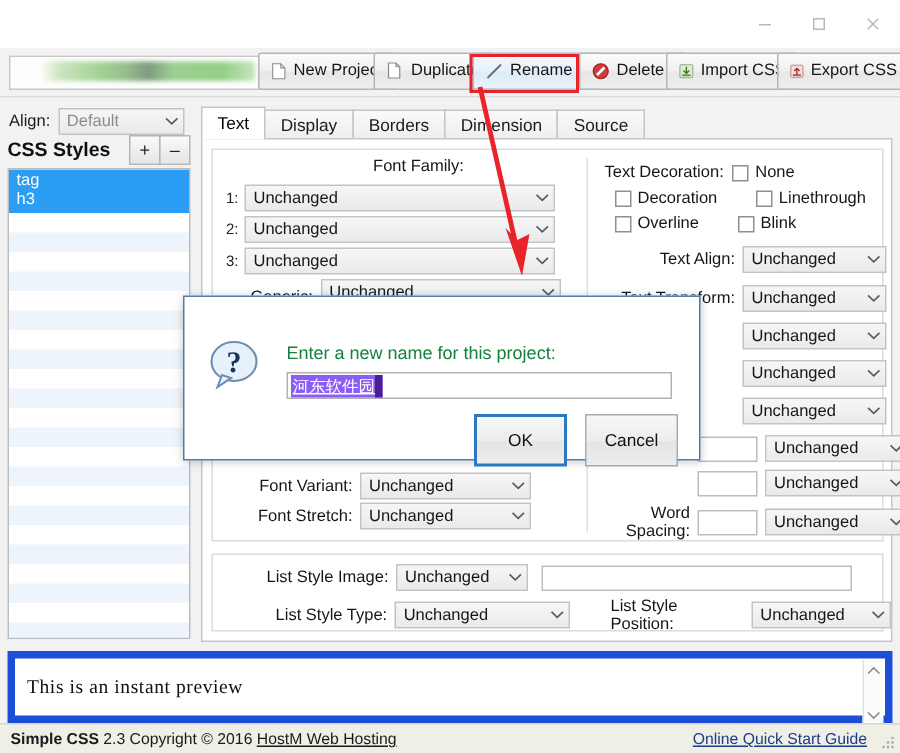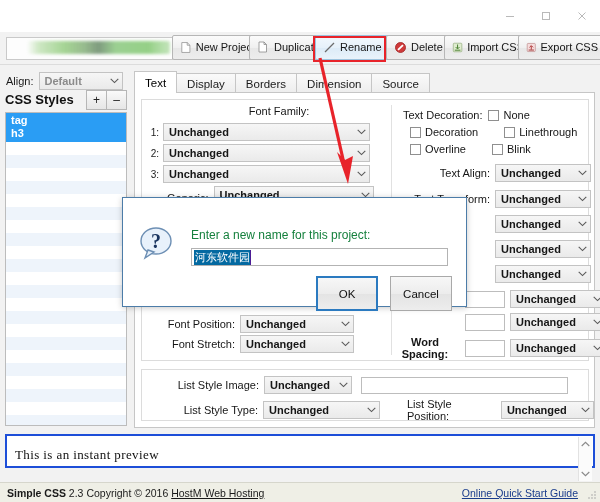--- a/index.html
+++ b/index.html
@@ -113,21 +113,21 @@
     height: 18px;
     background: linear-gradient(180deg,#f6f6f6 0%, #eaeaea 100%);
     border: 1px solid #c3c3c3;
     display: flex; align-items: center;
     padding: 0 2px 0 5px;
     font-size: 11px;
     color: #8b8b8b;
     box-sizing: border-box;
     justify-content: space-between;
   }
-  .combo .cv { overflow:hidden; white-space:nowrap;font-weight:bold; }
+  .combo .cv { overflow:hidden; white-space:nowrap; }
   .chev {
     width: 11px; height: 11px; flex: 0 0 11px;
     display:flex; align-items:center; justify-content:center;
     color: #5a5a5a;
   }
 
   
   .left-panel {
     position: absolute; left: 5px; top: 92px;
     width: 122px; height: 336px;
@@ -144,21 +144,20 @@
     display:flex; align-items:center; justify-content:center;
     font-size: 12px; color:#222; line-height: 1;
   }
   .pmbtn + .pmbtn { margin-left: -1px; }
   .style-list {
     position: absolute; left: 0; top: 20px;
     width: 120px; height: 312px;
     background: #ffffff;
     border: 1px solid #bcbcbc;
     overflow: hidden;
-    font-weight: bold;
   }
   .sl-sel {
     background: #2a9df4;
     color: #ffffff;
     padding: 1px 0 2px 5px;
     font-size: 11px;
     line-height: 13px;
   }
   .stripe { height: 13px; }
   .stripe.alt { background: #eef4fb; }
@@ -217,23 +216,23 @@
     background: #fff;
     box-sizing: border-box;
     display: inline-block;
     flex: 0 0 11px;
   }
   .ckrow { display: flex; align-items: center; gap: 4px; }
 
   
   .preview {
     position: absolute; left: 5px; top: 434px;
-    width: 590px; height: 34px;
-    background: #ffffff;
-    border: 2px solid #1d4ed8;
+    width: 590px; height: 48px;
+    background: #ffffff;
+    border: 5px solid #1d4ed8;
     box-sizing: border-box;
   }
   .preview-text {
     position: absolute; left: 8px; top: 11px;
     font-family: "Liberation Serif", serif;
     font-size: 13px;
     color: #111;
     letter-spacing: 0.4px;
   }
   .pv-scroll {
@@ -290,26 +289,27 @@
   .dlg-input {
     position: absolute; left: 68px; top: 50px;
     width: 257px; height: 18px;
     background: #ffffff;
     border: 1px solid #b3b3b3;
     box-sizing: border-box;
     display: flex; align-items: center;
     padding-left: 2px;
   }
   .dlg-input .selected {
-    background: #0369a1;
+    background: #8b5cf6;
     color: #ffffff;
     font-size: 11px;
     padding: 0 0 0 1px;
     white-space: nowrap;
-    border-right: 1px solid #4c1d95;
+    border-right: 5px solid #4c1d95;
+    text-decoration: underline;
   }
   .dlg-btns {
     position: absolute; right: 14px; top: 78px;
     display: flex; gap: 12px;
   }
   .dlg-btn {
     width: 62px; height: 35px;
     display: flex; align-items: center; justify-content: center;
     font-size: 11.5px;
     background: linear-gradient(180deg,#f7f7f7 0%, #ececec 52%, #e4e4e4 53%, #ededed 100%);
@@ -621,34 +621,34 @@
         <span class="cv" style="color:#161616;">Unchanged</span>
         <span class="chev">
             <svg width="9" height="6" viewBox="0 0 9 6">
               <path d="M0.7 0.9 L4.5 4.6 L8.3 0.9" fill="none" stroke="#5a5a5a" stroke-width="1.1"></path>
             </svg>
           </span>
       </div>
     </div>
 
     <div class="row" style="left:255px; top:243px; gap:5px;">
-      <span class="lbl" style="width:70px; text-align:center;font-weight:bold;">Word Spacing:</span>
+      <span class="lbl" style="width:70px; text-align:right;">Word Spacing:</span>
       <div class="txtin" style="width:40px;"></div>
       <div class="combo" style="width:96px;">
         <span class="cv" style="color:#161616;">Unchanged</span>
         <span class="chev">
             <svg width="9" height="6" viewBox="0 0 9 6">
               <path d="M0.7 0.9 L4.5 4.6 L8.3 0.9" fill="none" stroke="#5a5a5a" stroke-width="1.1"></path>
             </svg>
           </span>
       </div>
     </div>
 
     <div class="row" style="left:28px; top:222px; gap:5px;">
-      <span class="lbl" style="width:72px; text-align:right;">Font Position:</span>
+      <span class="lbl" style="width:72px; text-align:right;">Font Variant:</span>
       <div class="combo" style="width:114px;">
         <span class="cv" style="color:#161616;">Unchanged</span>
         <span class="chev">
             <svg width="9" height="6" viewBox="0 0 9 6">
               <path d="M0.7 0.9 L4.5 4.6 L8.3 0.9" fill="none" stroke="#5a5a5a" stroke-width="1.1"></path>
             </svg>
           </span>
       </div>
     </div>
     <div class="row" style="left:28px; top:242px; gap:5px;">

